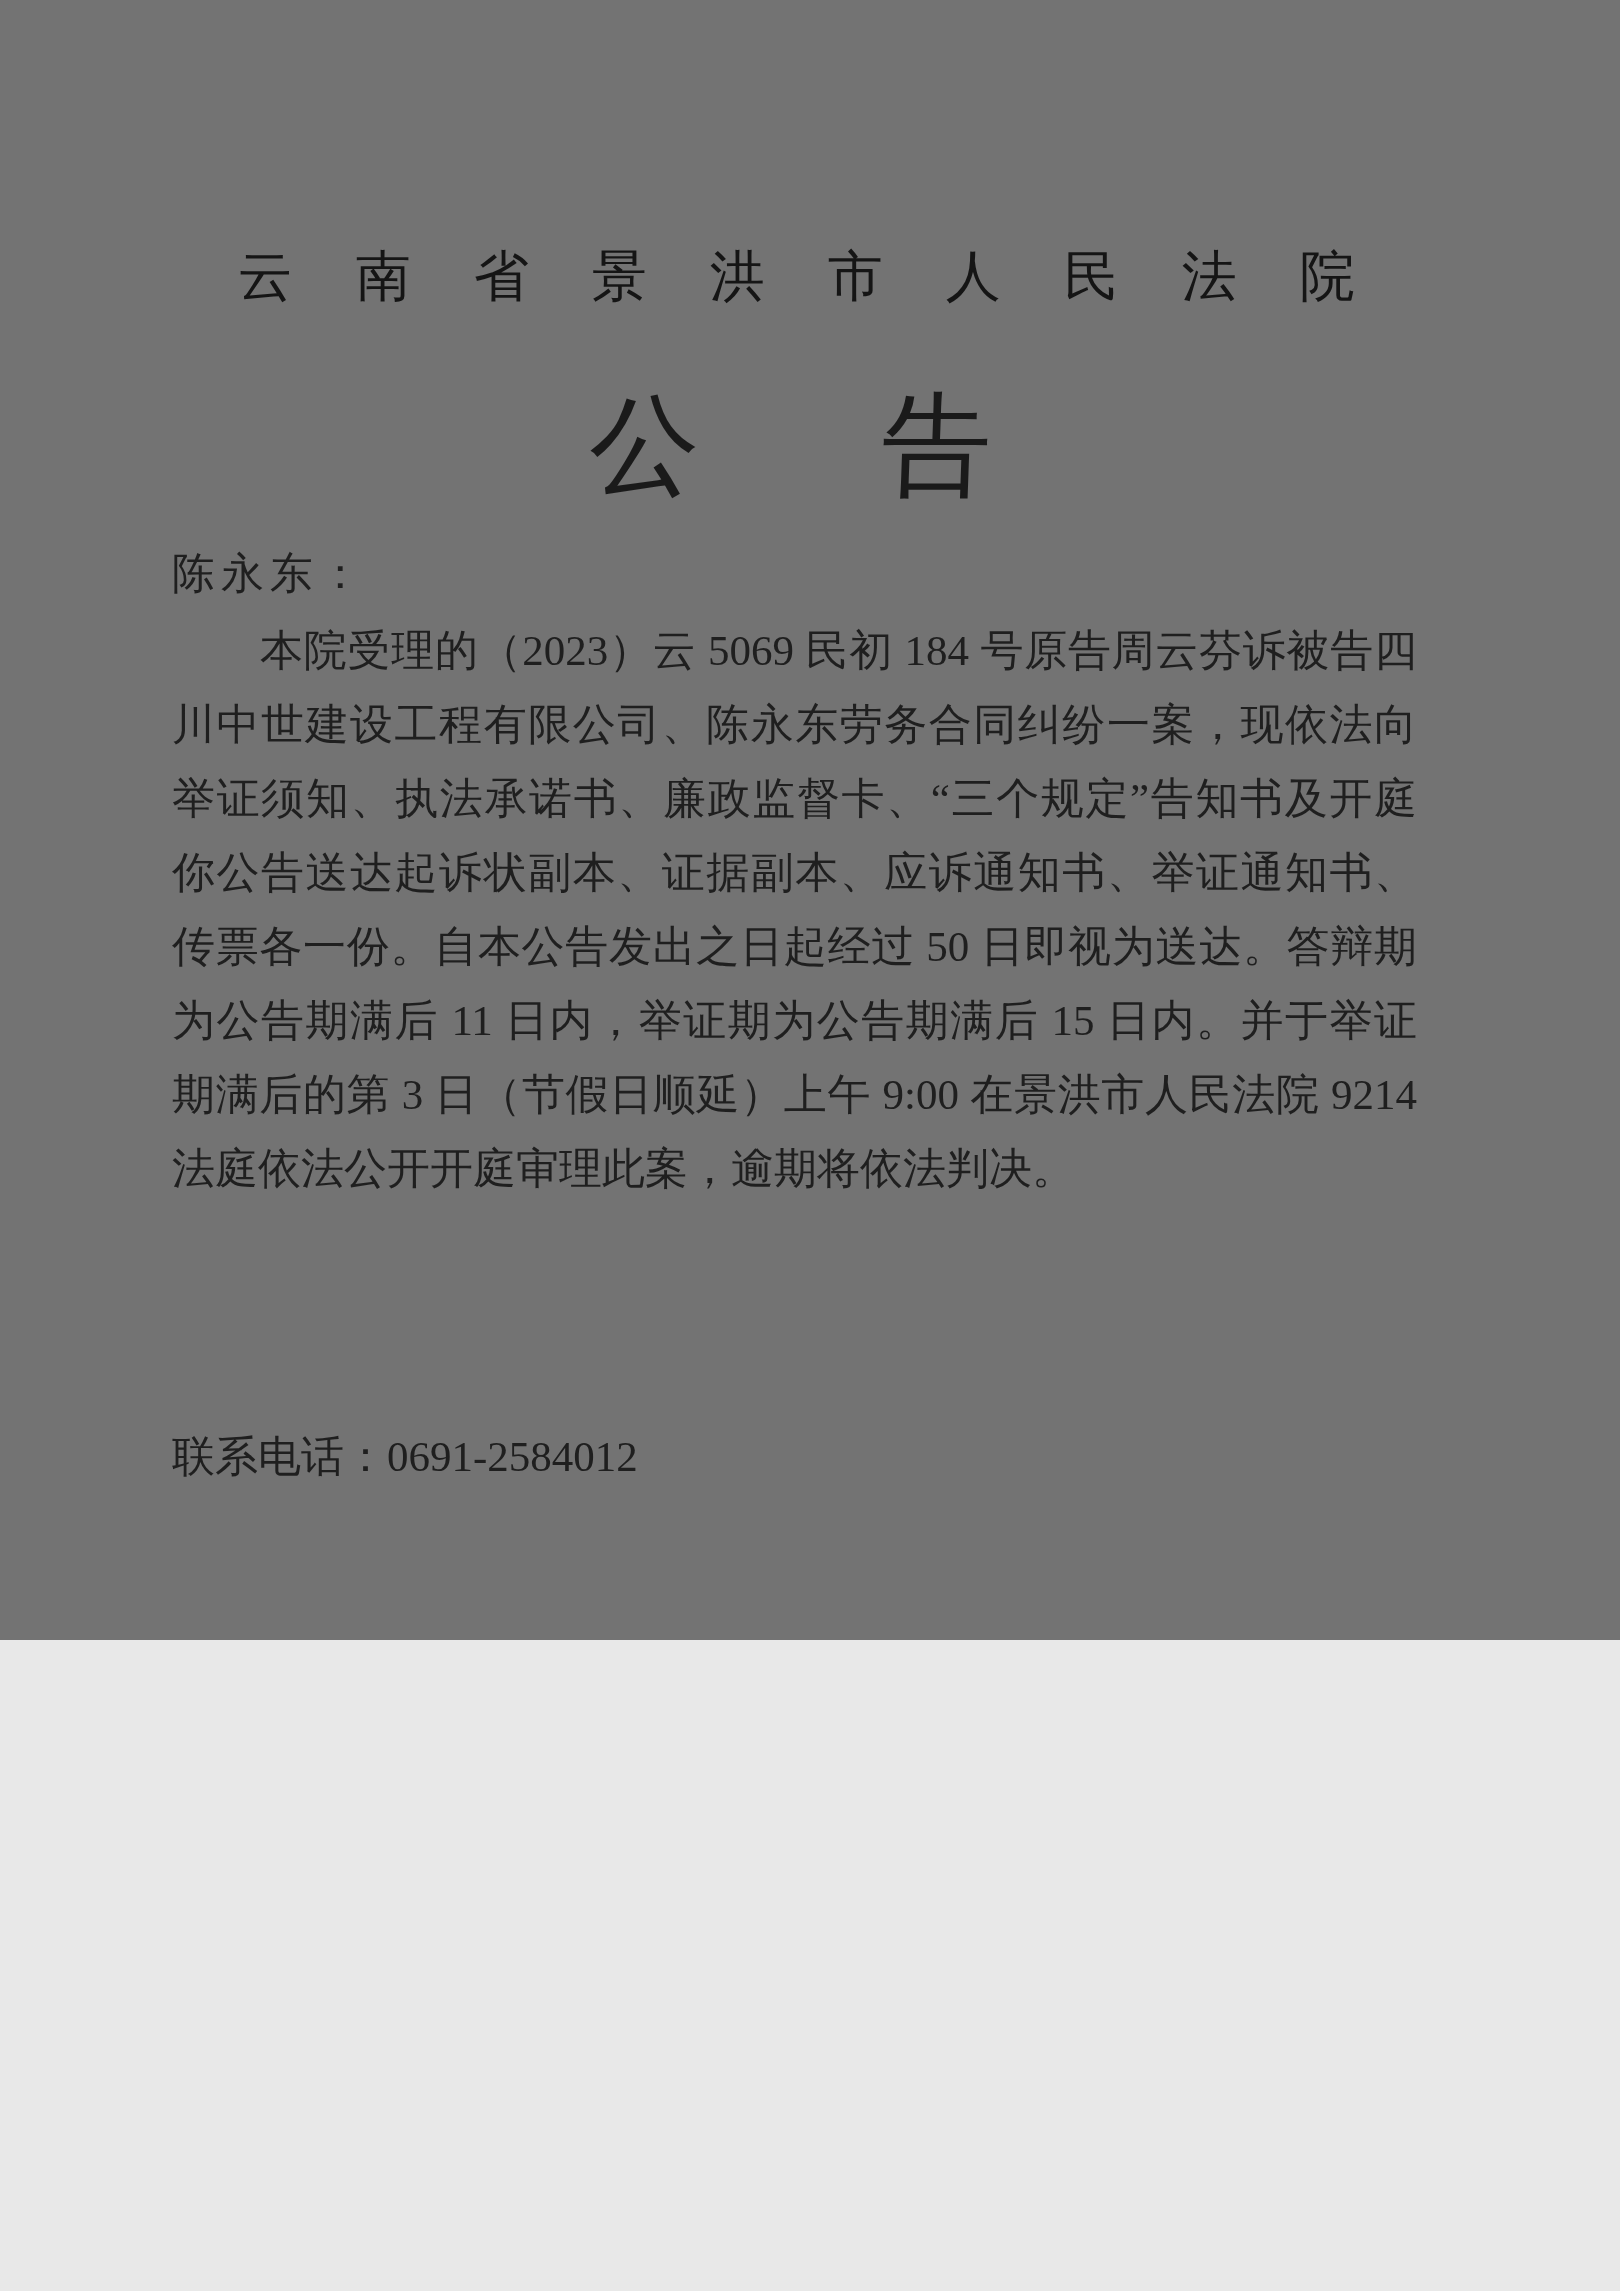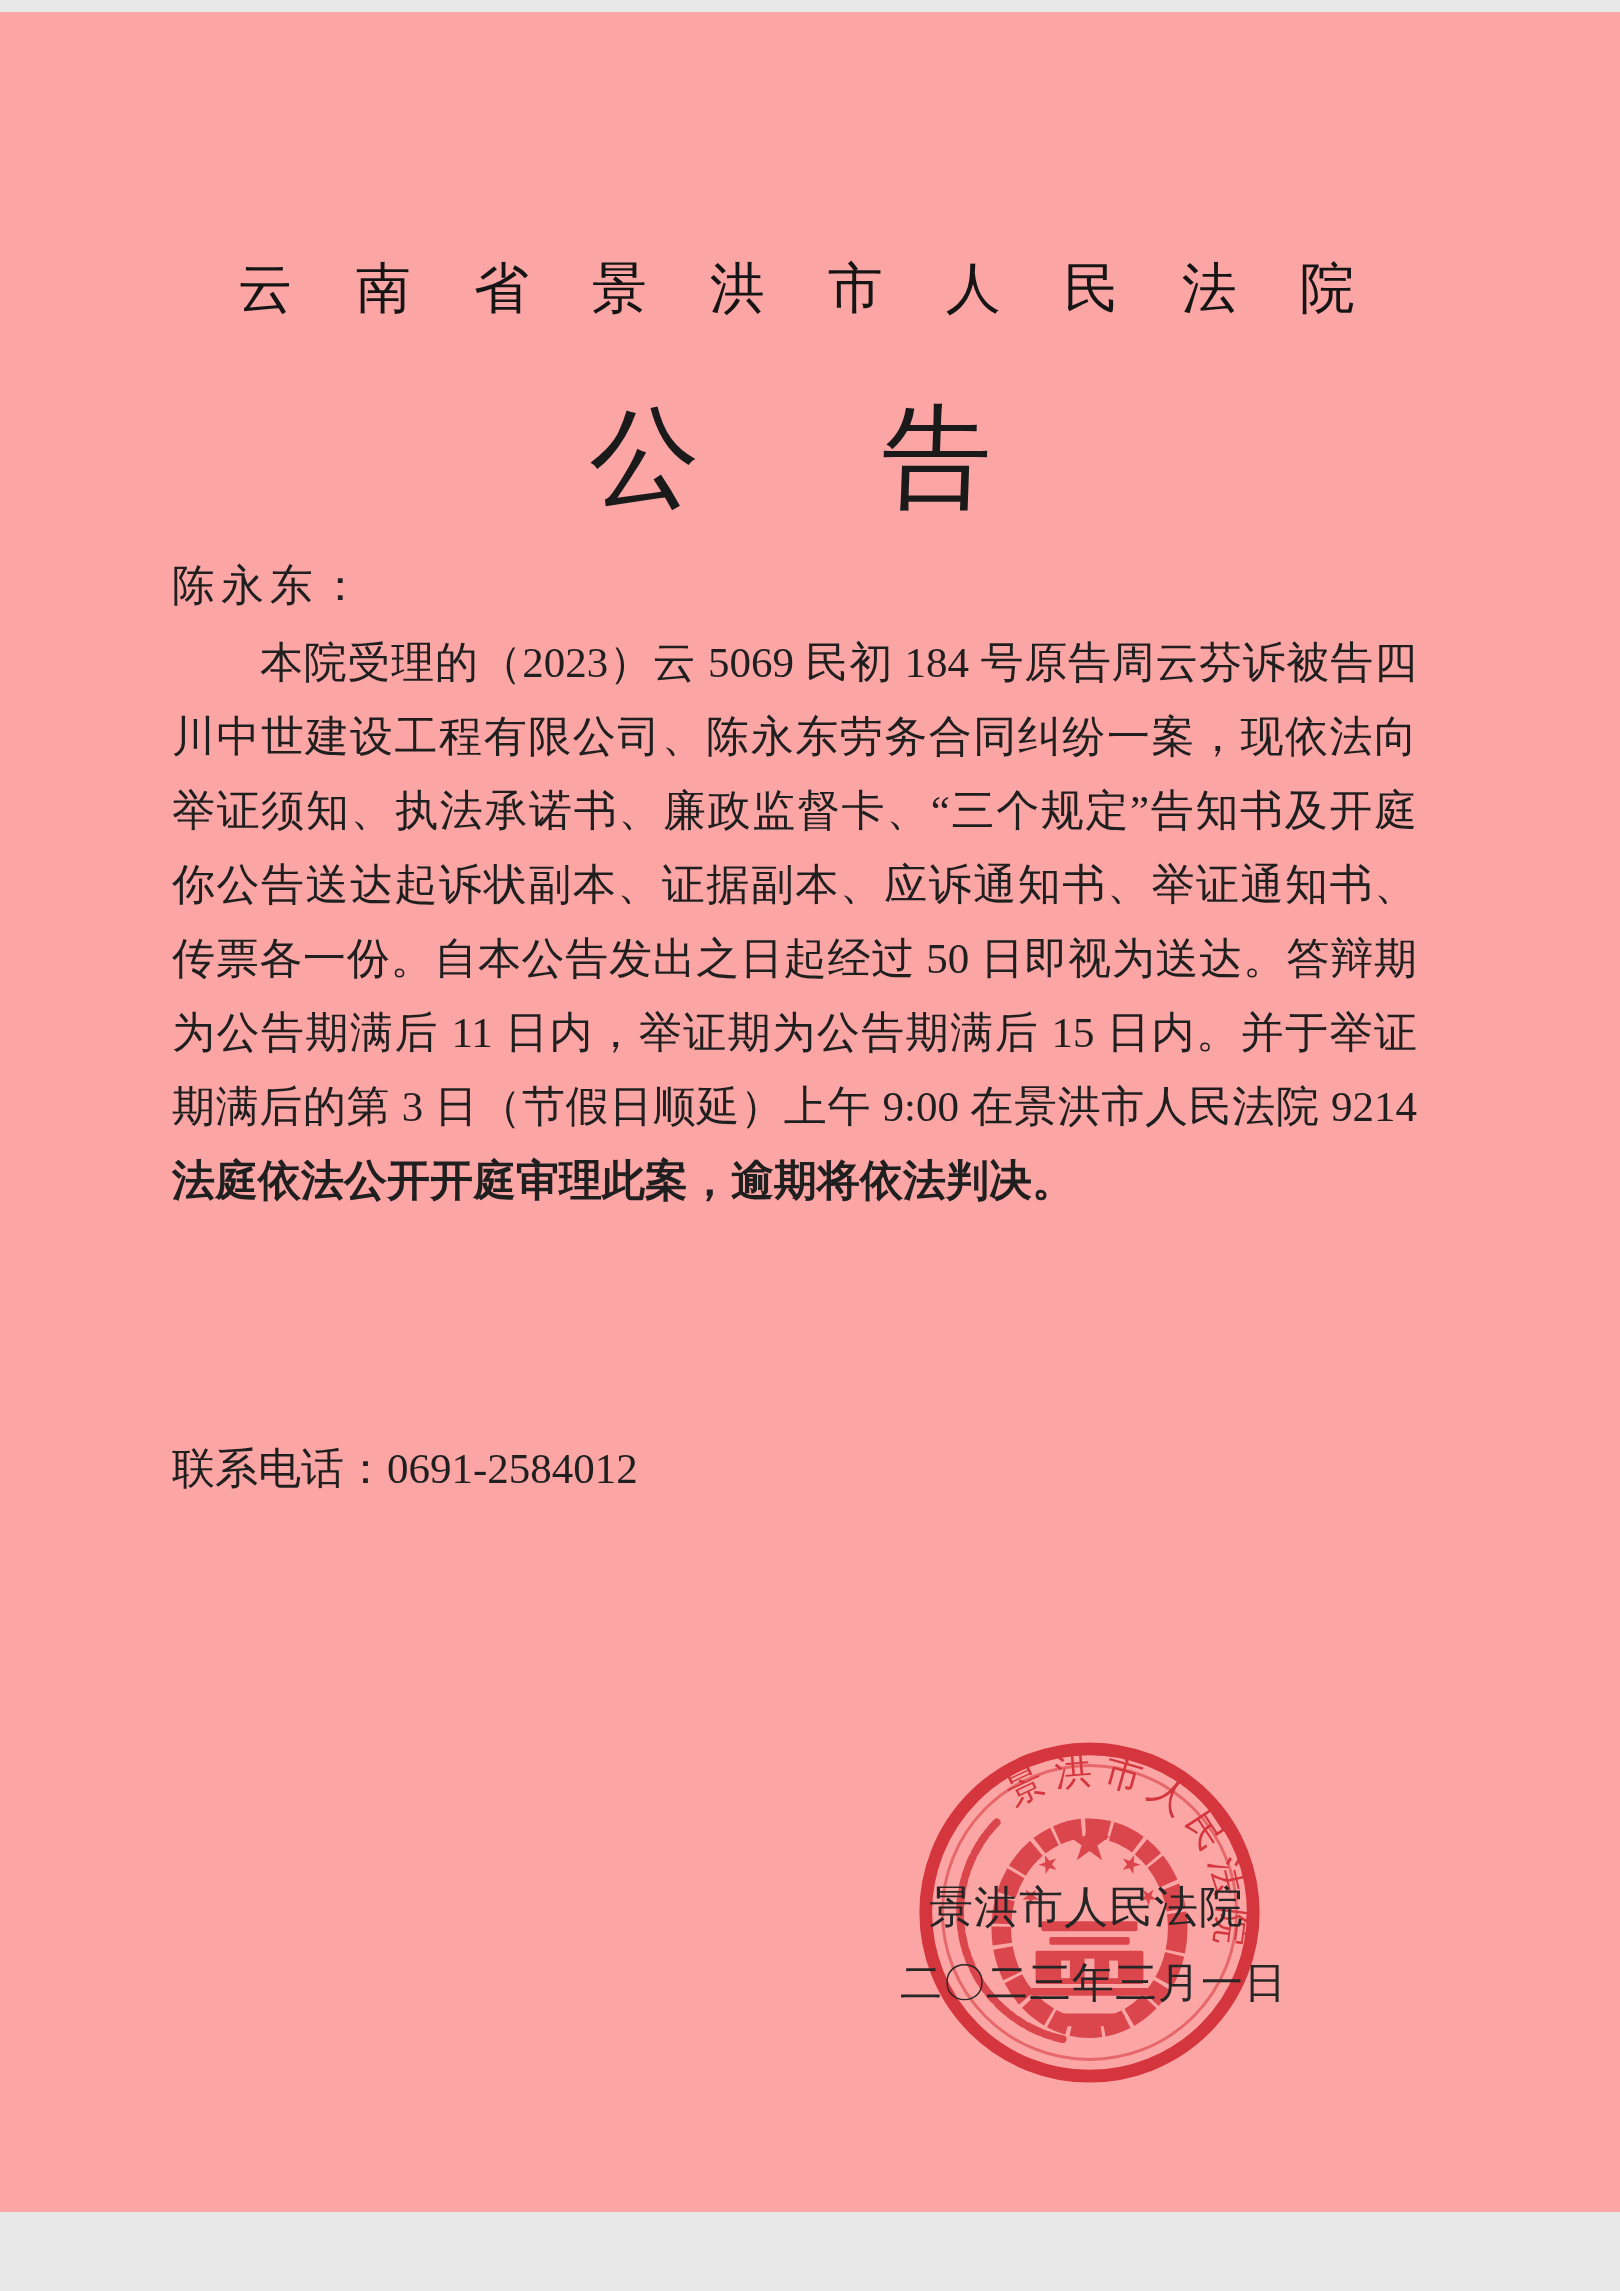--- a/index.html
+++ b/index.html
@@ -1,20 +1,20 @@
 <!DOCTYPE html>
 <html><head>
 <meta charset="utf-8">
 <style>
   html,body{margin:0;padding:0;background:#e8e8e8;}
   .page{
     position:relative;
-    width:1620px;height:2200px;
-    margin:12px auto;
-    background:#fca5a5;
+    width:1620px;height:1640px;
+    margin:0 auto;
+    background:#737373;
     overflow:hidden;
     font-family:"Liberation Serif","DejaVu Serif",serif;
     color:#1f1f1f;
   }
   .court-title{
     position:absolute;top:245px;left:0;width:100%;
     font-size:55px;line-height:1.15;
     letter-spacing:63px;text-indent:63px;
     text-align:center;
     color:#151515;
@@ -36,21 +36,21 @@
   }
   .body-par{
     position:absolute;top:614px;left:172px;width:1245px;
     font-size:43px;line-height:74px;
   }
   .body-line{
     text-align:justify;
     text-align-last:justify;
   }
   .body-line.first{text-indent:88px;}
-  .body-line.last{text-align-last:left;font-weight:bold;}
+  .body-line.last{text-align-last:left;}
   .signoff{
     position:absolute;top:1420px;left:172px;
     font-size:43px;line-height:73px;
     white-space:nowrap;
   }
   .handler-name{margin-left:63px;}
   .seal{
     position:absolute;left:914px;top:1725px;width:351px;height:351px;
     mix-blend-mode:multiply;
     opacity:0.92;

